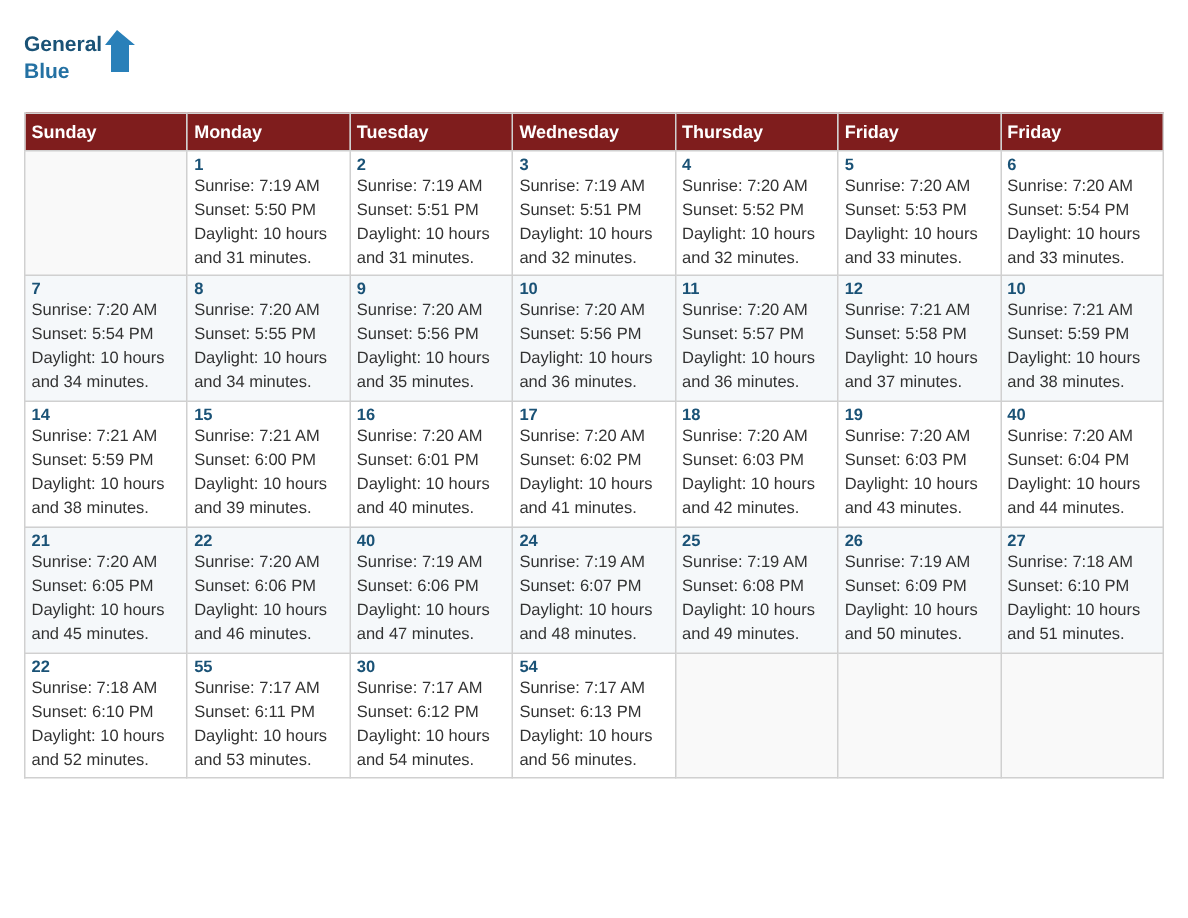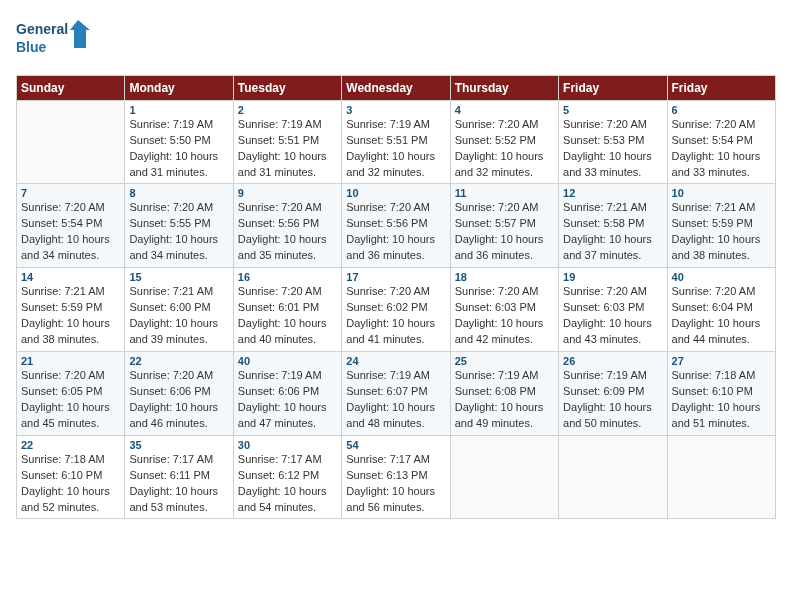--- a/index.html
+++ b/index.html
@@ -310,21 +310,21 @@
         </tr>
         <tr>
           <td>
             <span class="day-num">22</span>
             <div class="day-info" style="white-space: pre-line;">Sunrise: 7:18 AM
 Sunset: 6:10 PM
 Daylight: 10 hours
 and 52 minutes.</div>
           </td>
           <td>
-            <span class="day-num">35</span>
+            <span class="day-num">55</span>
             <div class="day-info" style="white-space: pre-line;">Sunrise: 7:17 AM
 Sunset: 6:11 PM
 Daylight: 10 hours
 and 53 minutes.</div>
           </td>
           <td>
             <span class="day-num">30</span>
             <div class="day-info" style="white-space: pre-line;">Sunrise: 7:17 AM
 Sunset: 6:12 PM
 Daylight: 10 hours

